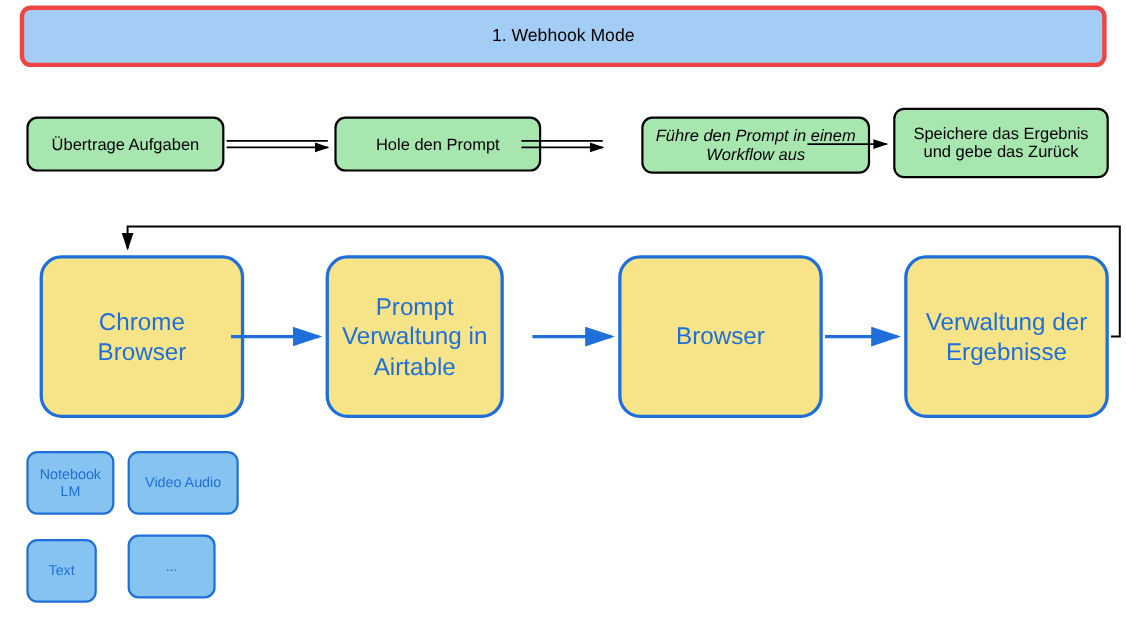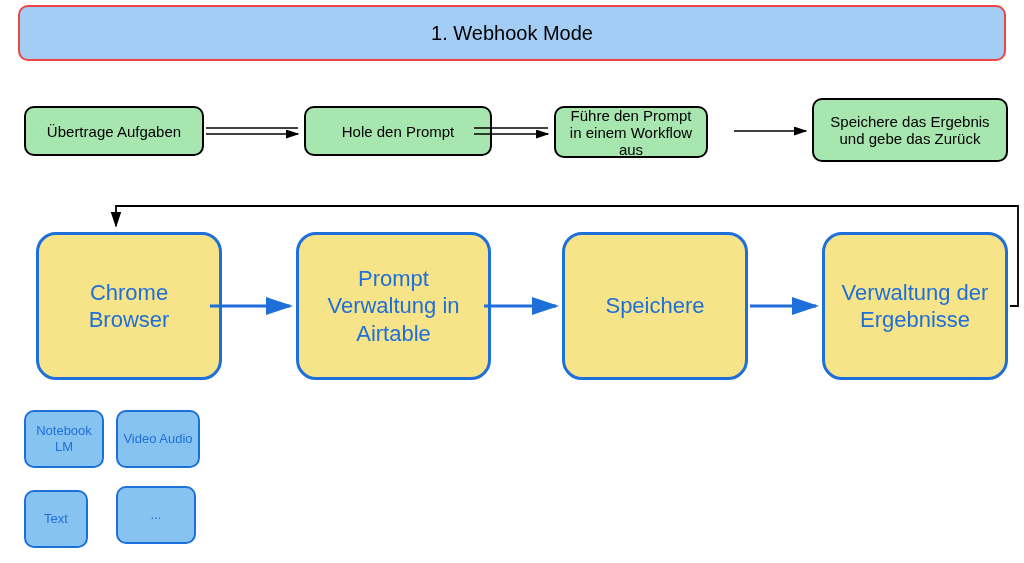--- a/index.html
+++ b/index.html
@@ -14,26 +14,26 @@
       height: 563px;
       position: relative;
     }
     .header-box {
       position: absolute;
       left: 18px;
       top: 5px;
       width: 988px;
       height: 56px;
       background: #a4cdf5;
-      border: 2px solid #ef4444;
+      border: 4px solid #ef4444;
       border-radius: 10px;
       display: flex;
       align-items: center;
       justify-content: center;
-      font-size: 20px;
+      font-size: 16px;
       color: #000;
     }
     .green-box {
       position: absolute;
       background: #a8e6b0;
       border: 2px solid #000;
       border-radius: 10px;
       display: flex;
       align-items: center;
       justify-content: center;
@@ -84,44 +84,44 @@
 <div class="header-box">
   <span>1. Webhook Mode</span>
 </div>
 
 <div class="green-box" style="left:24px; top:106px; width:180px; height:50px;">
   <span>Übertrage Aufgaben</span>
 </div>
 <div class="green-box" style="left:304px; top:106px; width:188px; height:50px;">
   <span>Hole den Prompt</span>
 </div>
-<div class="green-box" style="left:554px; top:106px; width:154px; height:52px;">
+<div class="green-box" style="left:583px; top:106px; width:208px; height:52px;font-style:italic;">
   <span>Führe den Prompt in einem Workflow aus</span>
 </div>
 <div class="green-box" style="left:812px; top:98px; width:196px; height:64px;">
   <span>Speichere das Ergebnis und gebe das Zurück</span>
 </div>
 
 <div class="yellow-box" style="left:22px; top:232px; width:186px; height:148px;margin-left:14px;">
   <span>Chrome Browser</span>
 </div>
-<div class="yellow-box" style="left:296px; top:232px; width:195px; height:148px;">
+<div class="yellow-box" style="left:296px; top:232px; width:162px; height:148px;">
   <span>Prompt Verwaltung in Airtable</span>
 </div>
 <div class="yellow-box" style="left:562px; top:232px; width:186px; height:148px;">
-  <span>Speichere</span>
+  <span>Browser</span>
 </div>
 <div class="yellow-box" style="left:822px; top:232px; width:186px; height:148px;">
   <span>Verwaltung der Ergebnisse</span>
 </div>
 
 <div class="blue-small-box" style="left:24px; top:410px; width:80px; height:58px;text-align:center;">
   <span>Notebook LM</span>
 </div>
-<div class="blue-small-box" style="left:116px; top:410px; width:84px; height:58px;">
+<div class="blue-small-box" style="left:116px; top:410px; width:101px; height:58px;">
   <span>Video Audio</span>
 </div>
 <div class="blue-small-box" style="left:24px; top:490px; width:64px; height:58px;">
   <span>Text</span>
 </div>
 <div class="blue-small-box" style="left:116px; top:486px; width:80px; height:58px;">
   <span>...</span>
 </div>
 
 <svg class="arrows">

